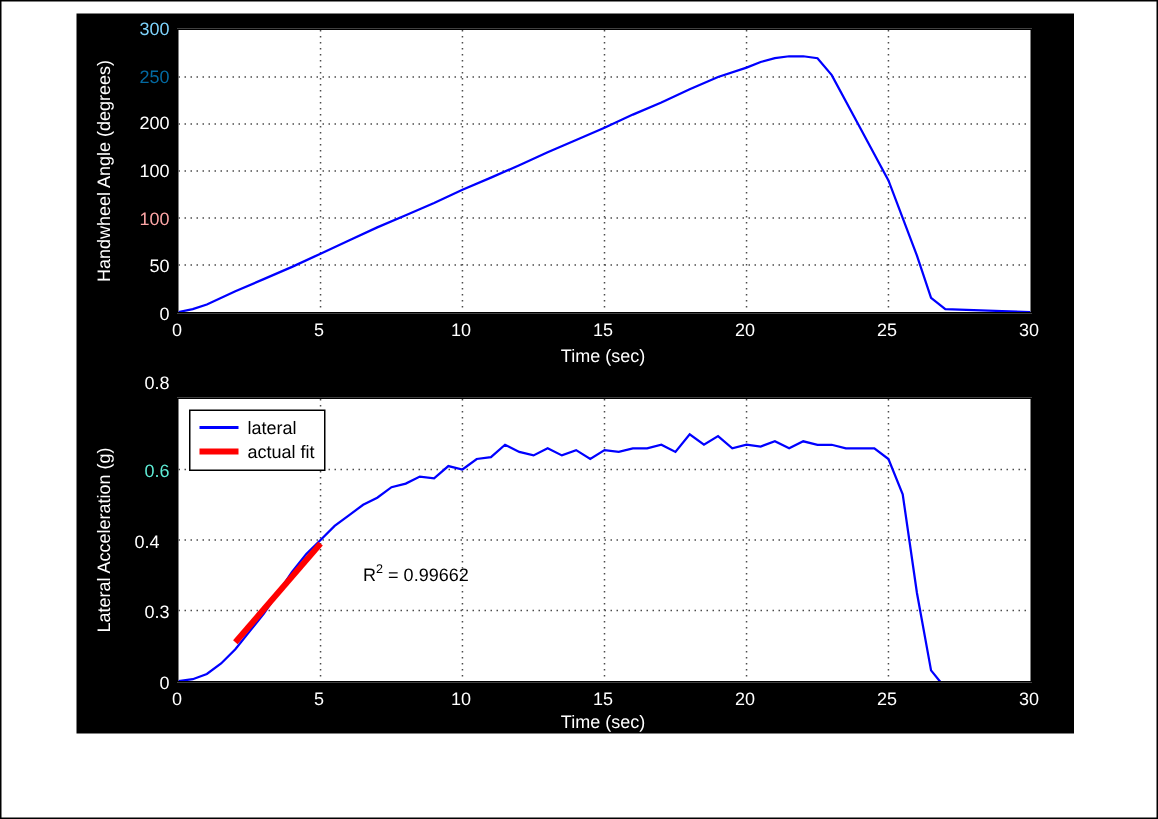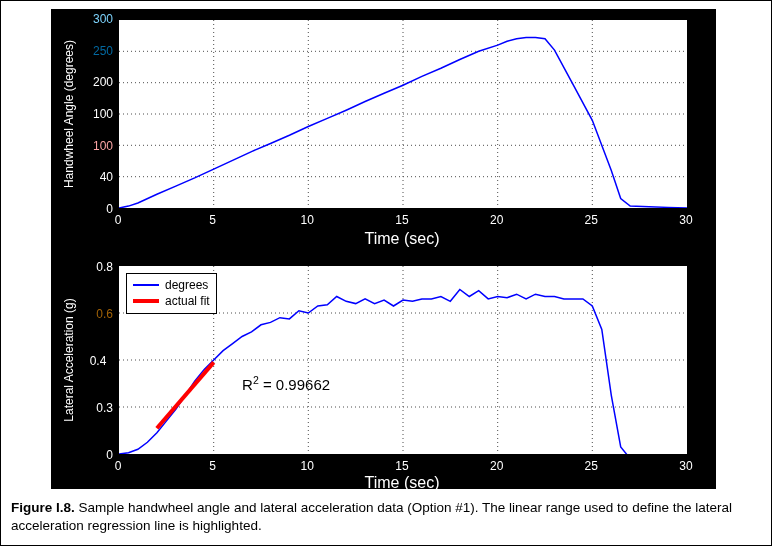--- a/index.html
+++ b/index.html
@@ -5,27 +5,27 @@
   body { margin:0; padding:0; font-family: Arial, Helvetica, sans-serif; background:#fff; }
   .frame { width:772px; height:546px; border:1px solid #000; box-sizing:border-box; position:relative; }
   .plots-area { position:absolute; left:50px; top:8px; width:665px; height:480px; background:#000; }
   .caption { position:absolute; left:10px; top:498px; width:752px; font-size:13.5px; line-height:1.35; color:#000; }
   .caption-bold { font-weight:bold; }
   .plot-panel { position:absolute; background:#fff; border:1px solid #000; box-sizing:border-box; }
   .top-panel { left:67px; top:10px; width:570px; height:190px; }
   .bot-panel { left:67px; top:256px; width:570px; height:190px; }
   .tick-label-x { position:absolute; font-size:12px; color:#000; transform:translateX(-50%); }
   .tick-label-y { position:absolute; font-size:12px; color:#000; text-align:right; transform:translateY(-50%); }
-  .axis-label-x { position:absolute; font-size:16px; font-weight:bold; color:#000; transform:translateX(-50%); }
+  .axis-label-x { position:absolute; font-size:12px; font-weight:bold; color:#000; transform:translateX(-50%); }
   .axis-label-y { position:absolute; font-size:12px; font-weight:bold; color:#000; transform:translate(-50%,-50%) rotate(-90deg); transform-origin:center; white-space:nowrap; }
   svg.dataline { position:absolute; left:0; top:0; }
   .legend-box { position:absolute; background:#fff; border:1px solid #000; font-size:12px; padding:3px 6px 4px 6px; }
   .legend-row { display:flex; align-items:center; height:16px; }
   .legend-swatch { width:26px; height:0; margin-right:6px; }
-  .annot { position:absolute; font-size:15px; color:#000; }
+  .annot { position:absolute; font-size:12px; color:#000; }
   sup { font-size:0.7em; }
 </style>
 </head>
 <body>
 
 <div class="frame">
   <div class="plots-area">
 
     <div class="plot-panel top-panel">
       <svg class="dataline" width="568" height="188">
@@ -40,21 +40,21 @@
             <line x1="0" y1="125.3" x2="568" y2="125.3"></line>
             <line x1="0" y1="94" x2="568" y2="94"></line>
             <line x1="0" y1="62.7" x2="568" y2="62.7"></line>
             <line x1="0" y1="31.3" x2="568" y2="31.3"></line>
         </g>
         <polyline id="top-line" fill="none" stroke="#0000ff" stroke-width="1.5" points="0.0,188.0 9.5,186.1 18.9,183.0 37.9,174.2 56.8,166.1 75.7,157.9 94.7,149.1 113.6,140.4 132.5,131.6 151.5,123.5 170.4,115.3 189.3,106.5 208.3,98.4 227.2,90.2 246.1,81.5 265.1,73.3 284.0,65.2 302.9,56.4 321.9,48.3 340.8,39.5 359.7,31.3 378.7,25.1 388.1,21.3 397.6,18.8 407.1,17.5 416.5,17.5 426.0,18.8 435.5,30.1 454.4,65.2 473.3,100.3 492.3,150.4 501.7,178.6 511.2,186.1 530.1,186.7 549.1,187.4 568.0,188.0"></polyline>
       </svg>
     </div>
 
     <div class="tick-label-y" style="left: 32px; width: 30px; top: 200px; color: rgb(255, 255, 255);">0</div>
-    <div class="tick-label-y" style="left: 32px; width: 30px; top: 168.3px; color: rgb(255, 255, 255);">40</div>
+    <div class="tick-label-y" style="left: 32px; width: 30px; top: 168.3px; color: rgb(255, 255, 255);">50</div>
     <div class="tick-label-y" style="left: 32px; width: 30px; top: 136.7px; color: #fca5a5;">100</div>
     <div class="tick-label-y" style="left: 32px; width: 30px; top: 105px; color: rgb(255, 255, 255);">100</div>
     <div class="tick-label-y" style="left: 32px; width: 30px; top: 73.3px; color: rgb(255, 255, 255);">200</div>
     <div class="tick-label-y" style="left: 32px; width: 30px; top: 41.7px; color: #0369a1;">250</div>
     <div class="tick-label-y" style="left: 32px; width: 30px; top: 10px; color: #7dd3fc;">300</div>
 
     <div class="tick-label-x" style="left: 67px; top: 204px; color: rgb(255, 255, 255);">0</div>
     <div class="tick-label-x" style="left: 161.7px; top: 204px; color: rgb(255, 255, 255);">5</div>
     <div class="tick-label-x" style="left: 256.3px; top: 204px; color: rgb(255, 255, 255);">10</div>
     <div class="tick-label-x" style="left: 351px; top: 204px; color: rgb(255, 255, 255);">15</div>
@@ -75,44 +75,41 @@
           <line x1="0" y1="141" x2="568" y2="141"></line>
             <line x1="0" y1="94" x2="568" y2="94"></line>
             <line x1="0" y1="47" x2="568" y2="47"></line>
         </g>
         <polyline id="bot-line" fill="none" stroke="#0000ff" stroke-width="1.5" points="0.0,188.0 9.5,186.8 18.9,183.3 28.4,176.3 37.9,166.8 47.3,155.1 56.8,143.3 66.3,129.3 75.7,115.2 85.2,103.4 94.7,94.0 104.1,84.6 113.6,77.6 123.1,70.5 132.5,65.8 142.0,58.8 151.5,56.4 160.9,51.7 170.4,52.9 179.9,44.7 189.3,47.0 198.8,40.0 208.3,38.8 217.7,30.5 227.2,35.3 236.7,37.6 246.1,32.9 255.6,37.6 265.1,34.1 274.5,40.0 284.0,34.1 293.5,35.3 302.9,32.9 312.4,32.9 321.9,30.5 331.3,35.3 340.8,23.5 350.3,30.5 359.7,24.7 369.2,32.9 378.7,30.5 388.1,31.7 397.6,28.2 407.1,32.9 416.5,28.2 426.0,30.5 435.5,30.5 444.9,32.9 454.4,32.9 463.9,32.9 473.3,40.0 482.8,63.5 492.3,129.3 501.7,180.9 511.2,192.7 530.1,191.5 549.1,192.7 568.0,192.7"></polyline>
         <polyline id="bot-fit" fill="none" stroke="#ff0000" stroke-width="4" points="37.9,162.2 94.7,96.4"></polyline>
       </svg>
       <div class="legend-box" style="left:7px; top:7px;">
         <div class="legend-row">
           <div class="legend-swatch" style="border-top:2px solid #0000ff;"></div>
-          <span>degrees</span>
+          <span>lateral</span>
         </div>
         <div class="legend-row">
           <div class="legend-swatch" style="border-top:4px solid #ff0000;"></div>
           <span>actual fit</span>
         </div>
       </div>
       <div class="annot" id="r2-annot" style="left: 123.067px; top: 108.15px;">R<sup>2</sup> = 0.99662</div>
     </div>
 
     <div class="tick-label-y" style="left: 32px; width: 30px; top: 446px; color: rgb(255, 255, 255);">0</div>
     <div class="tick-label-y" style="left: 32px; width: 30px; top: 399px; color: rgb(255, 255, 255);">0.3</div>
     <div class="tick-label-y" style="left: 32px; width: 30px; top: 352px; color: rgb(255, 255, 255); text-align: center;">0.4</div>
-    <div class="tick-label-y" style="left: 32px; width: 30px; top: 305px; color: #a16207;">0.6</div>
-    <div class="tick-label-y" style="left: 32px; width: 30px; top: 258px; color: rgb(255, 255, 255);">0.8</div>
+    <div class="tick-label-y" style="left: 32px; width: 30px; top: 305px; color: #5eead4;">0.6</div>
+    <div class="tick-label-y" style="left: 32px; width: 30px; top: 246px; color: rgb(255, 255, 255);">0.8</div>
 
     <div class="tick-label-x" style="left: 67px; top: 450px; color: rgb(255, 255, 255);">0</div>
     <div class="tick-label-x" style="left: 161.7px; top: 450px; color: rgb(255, 255, 255);">5</div>
     <div class="tick-label-x" style="left: 256.3px; top: 450px; color: rgb(255, 255, 255);">10</div>
     <div class="tick-label-x" style="left: 351px; top: 450px; color: rgb(255, 255, 255);">15</div>
     <div class="tick-label-x" style="left: 445.7px; top: 450px; color: rgb(255, 255, 255);">20</div>
     <div class="tick-label-x" style="left: 540.3px; top: 450px; color: rgb(255, 255, 255);">25</div>
     <div class="tick-label-x" style="left: 635px; top: 450px; color: rgb(255, 255, 255);">30</div>
     <div class="axis-label-x" style="left:351px; top:465px; color:#fff; font-weight:normal;">Time (sec)</div>
     <div class="axis-label-y" style="left:18px; top:351px; color:#fff; font-weight:normal;">Lateral Acceleration (g)</div>
 
   </div>
 
-  <div class="caption">
-    <span class="caption-bold">Figure I.8.</span><span>  Sample handwheel angle and lateral acceleration data (Option #1).  The linear range used to define the lateral acceleration regression line is highlighted.</span>
-  </div>
 </div>
 
 </body></html>

